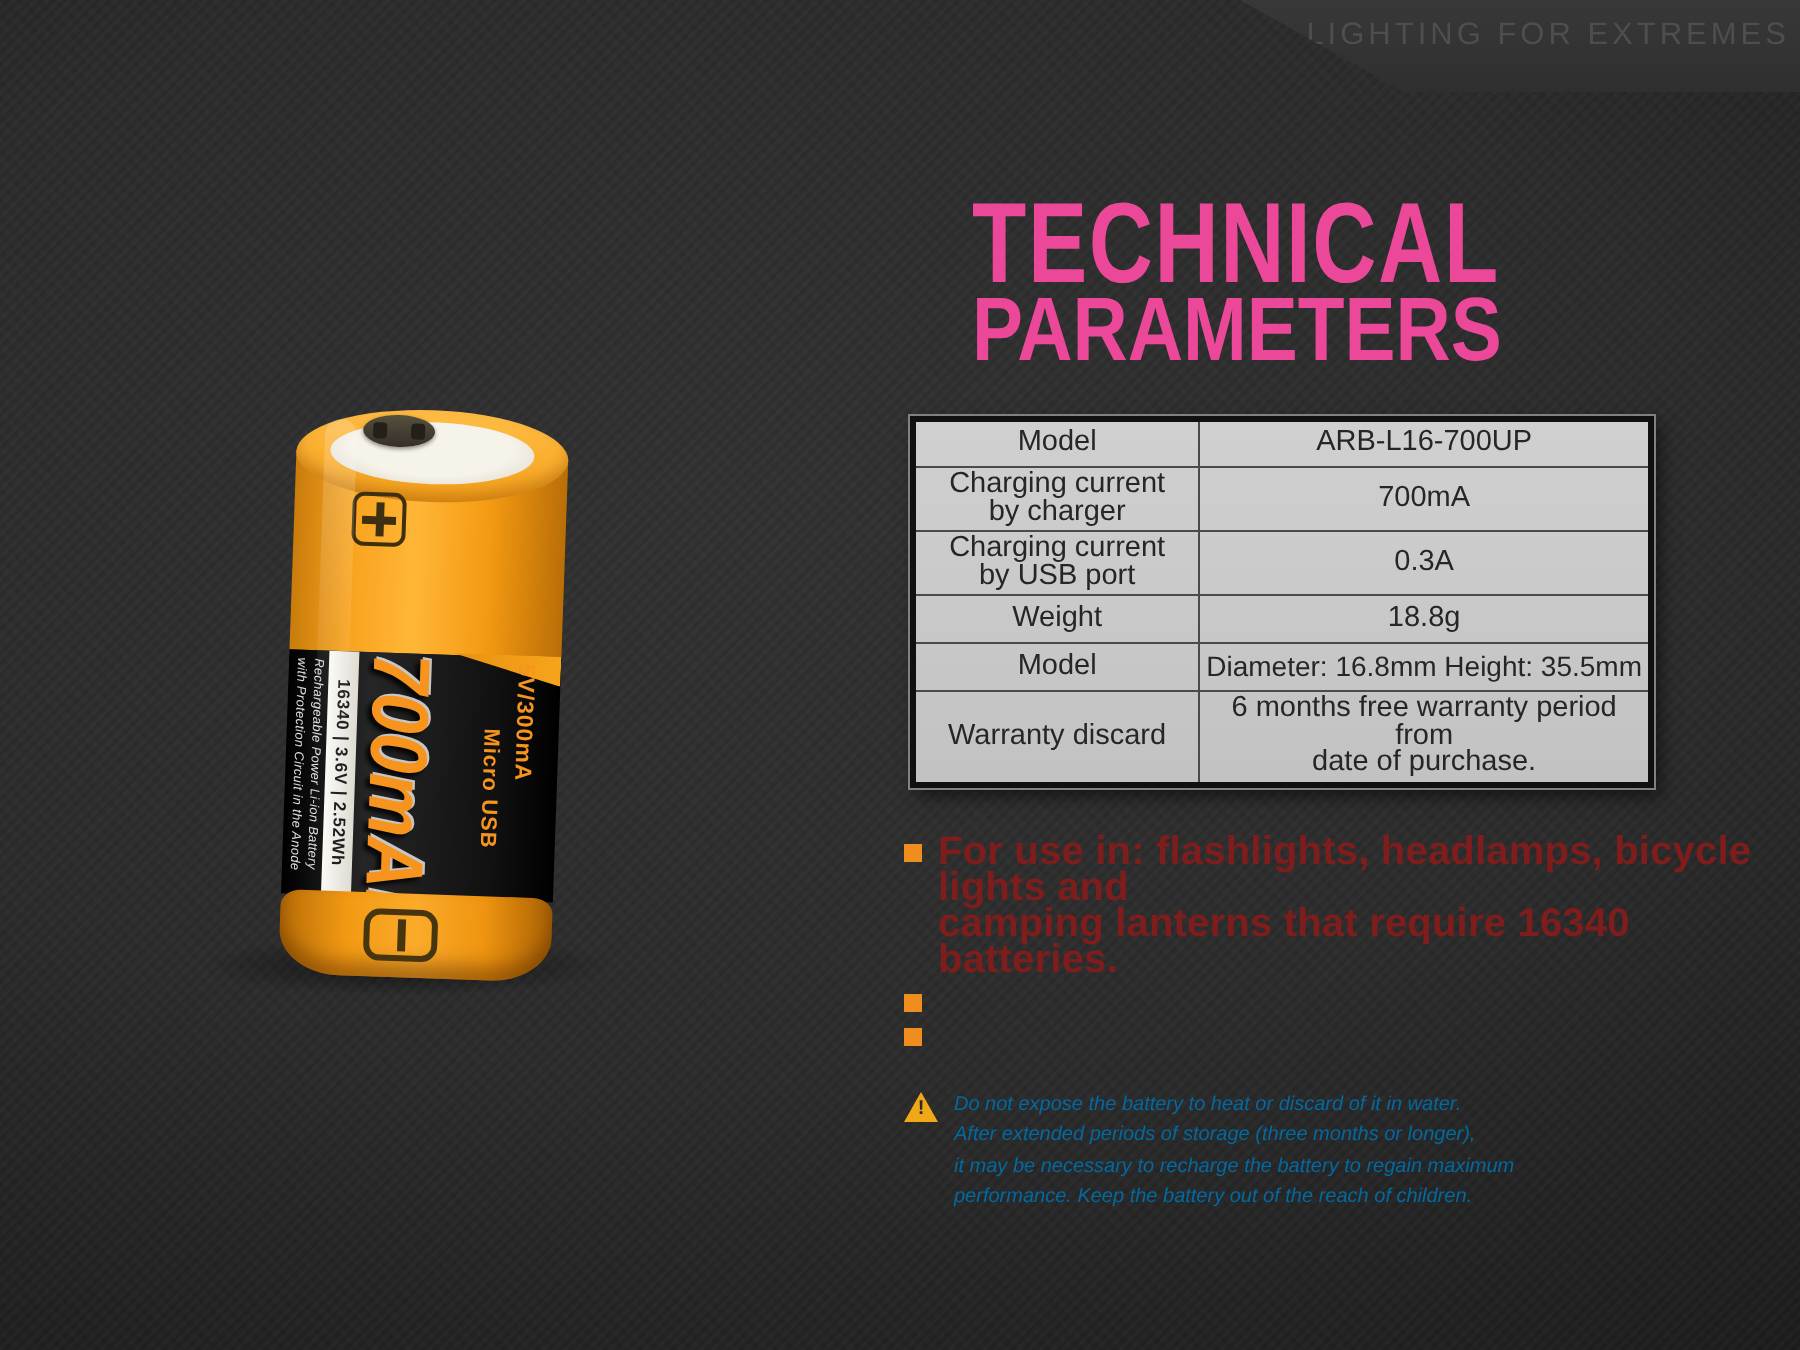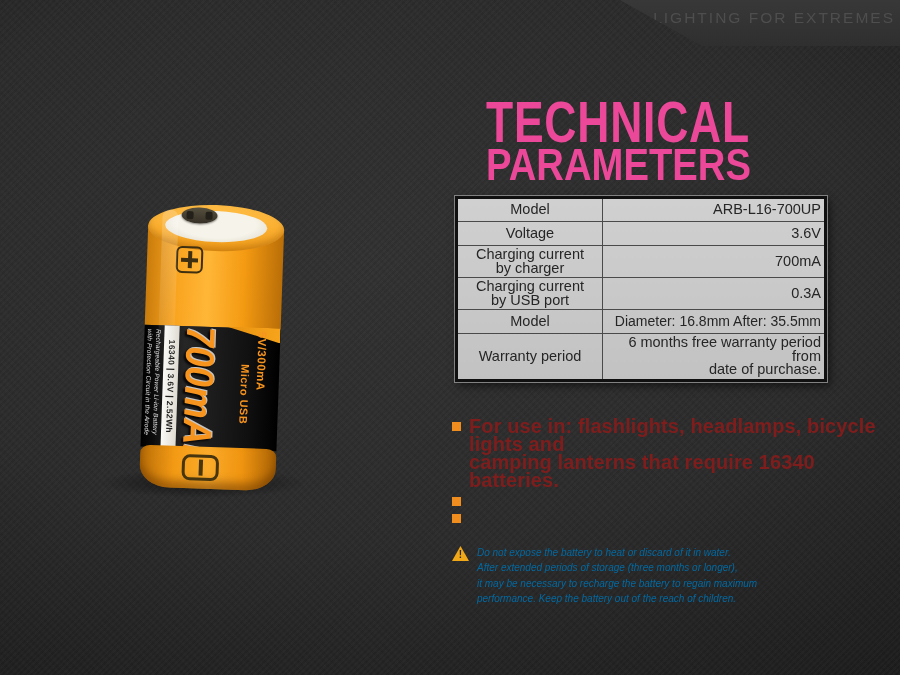--- a/index.html
+++ b/index.html
@@ -20,28 +20,28 @@
   .tagline{position:absolute;right:5px;top:9px;font-size:15.5px;letter-spacing:2px;color:#4e4e4e;}
 
   
   .title{position:absolute;left:452px;top:97px;color:#ec4899;margin-left:34px;}
   .title-1{font-size:57px;font-weight:700;line-height:50px;letter-spacing:1px;
     transform:scaleX(.78);transform-origin:0 0;white-space:nowrap;}
   .title-2{font-size:45px;font-weight:700;line-height:38px;
     transform:scaleX(.85);transform-origin:0 0;white-space:nowrap;margin-top:-1px;}
 
   
-  .spec-table{position:absolute;left:455px;top:196px;width:372px;border-collapse:collapse;
+  .spec-table{position:absolute;left:455px;top:208px;width:372px;border-collapse:collapse;
     background:linear-gradient(180deg,#d0d0d0,#c2c2c2);
     border:3px solid #101010;box-shadow:0 0 0 1px #818181, 3px 4px 8px rgba(0,0,0,.55);}
   .spec-table td{border:1px solid #4a4a4a;font-size:14.5px;color:#262626;text-align:center;
     padding:2px 3px;line-height:13.5px;}
   .spec-table tr{height:24px;}
   td.c-label{width:138px;white-space:pre-line;}
-  td.c-value{white-space:pre-line;text-align:right;}
+  td.c-value{white-space:pre-line;}
   td.nowrap{white-space:nowrap;font-size:14px;}
 
   
   .bullets{position:absolute;left:452px;top:417px;width:452px;}
   .bullet{display:flex;margin-bottom:3px;}
   .bullet-square{flex:0 0 9px;width:9px;height:9px;background:#ef8d1f;margin:5px 8px 0 0;}
   .bullet-text{font-size:20px;font-weight:700;color:#7f1d1d;line-height:18px;white-space:pre-line;letter-spacing:.1px;}
 
   
   .warning{position:absolute;left:452px;top:545px;width:452px;display:flex;}
@@ -131,39 +131,39 @@
   <div class="title-2">PARAMETERS</div>
 </div>
 
 <table class="spec-table">
   <tbody>
     <tr>
       <td class="c-label">Model</td>
       <td class="c-value">ARB-L16-700UP</td>
     </tr>
     <tr>
-      <td class="c-label">Voltage</td>
-      <td class="c-value">3.6V</td>
-    </tr>
-    <tr>
       <td class="c-label">Charging current
 by charger</td>
       <td class="c-value">700mA</td>
     </tr>
     <tr>
       <td class="c-label">Charging current
 by USB port</td>
       <td class="c-value">0.3A</td>
     </tr>
     <tr>
-      <td class="c-label">Model</td>
-      <td class="c-value nowrap">Diameter: 16.8mm  After: 35.5mm</td>
+      <td class="c-label">Weight</td>
+      <td class="c-value">18.8g</td>
     </tr>
     <tr>
-      <td class="c-label">Warranty period</td>
+      <td class="c-label">Model</td>
+      <td class="c-value nowrap">Diameter: 16.8mm  Height: 35.5mm</td>
+    </tr>
+    <tr>
+      <td class="c-label">Warranty discard</td>
       <td class="c-value">6 months free warranty period from
 date of purchase.</td>
     </tr>
   </tbody>
 </table>
 
 <div class="bullets">
   <div class="bullet">
     <div class="bullet-square"></div>
     <div class="bullet-text">For use in: flashlights, headlamps, bicycle lights and

